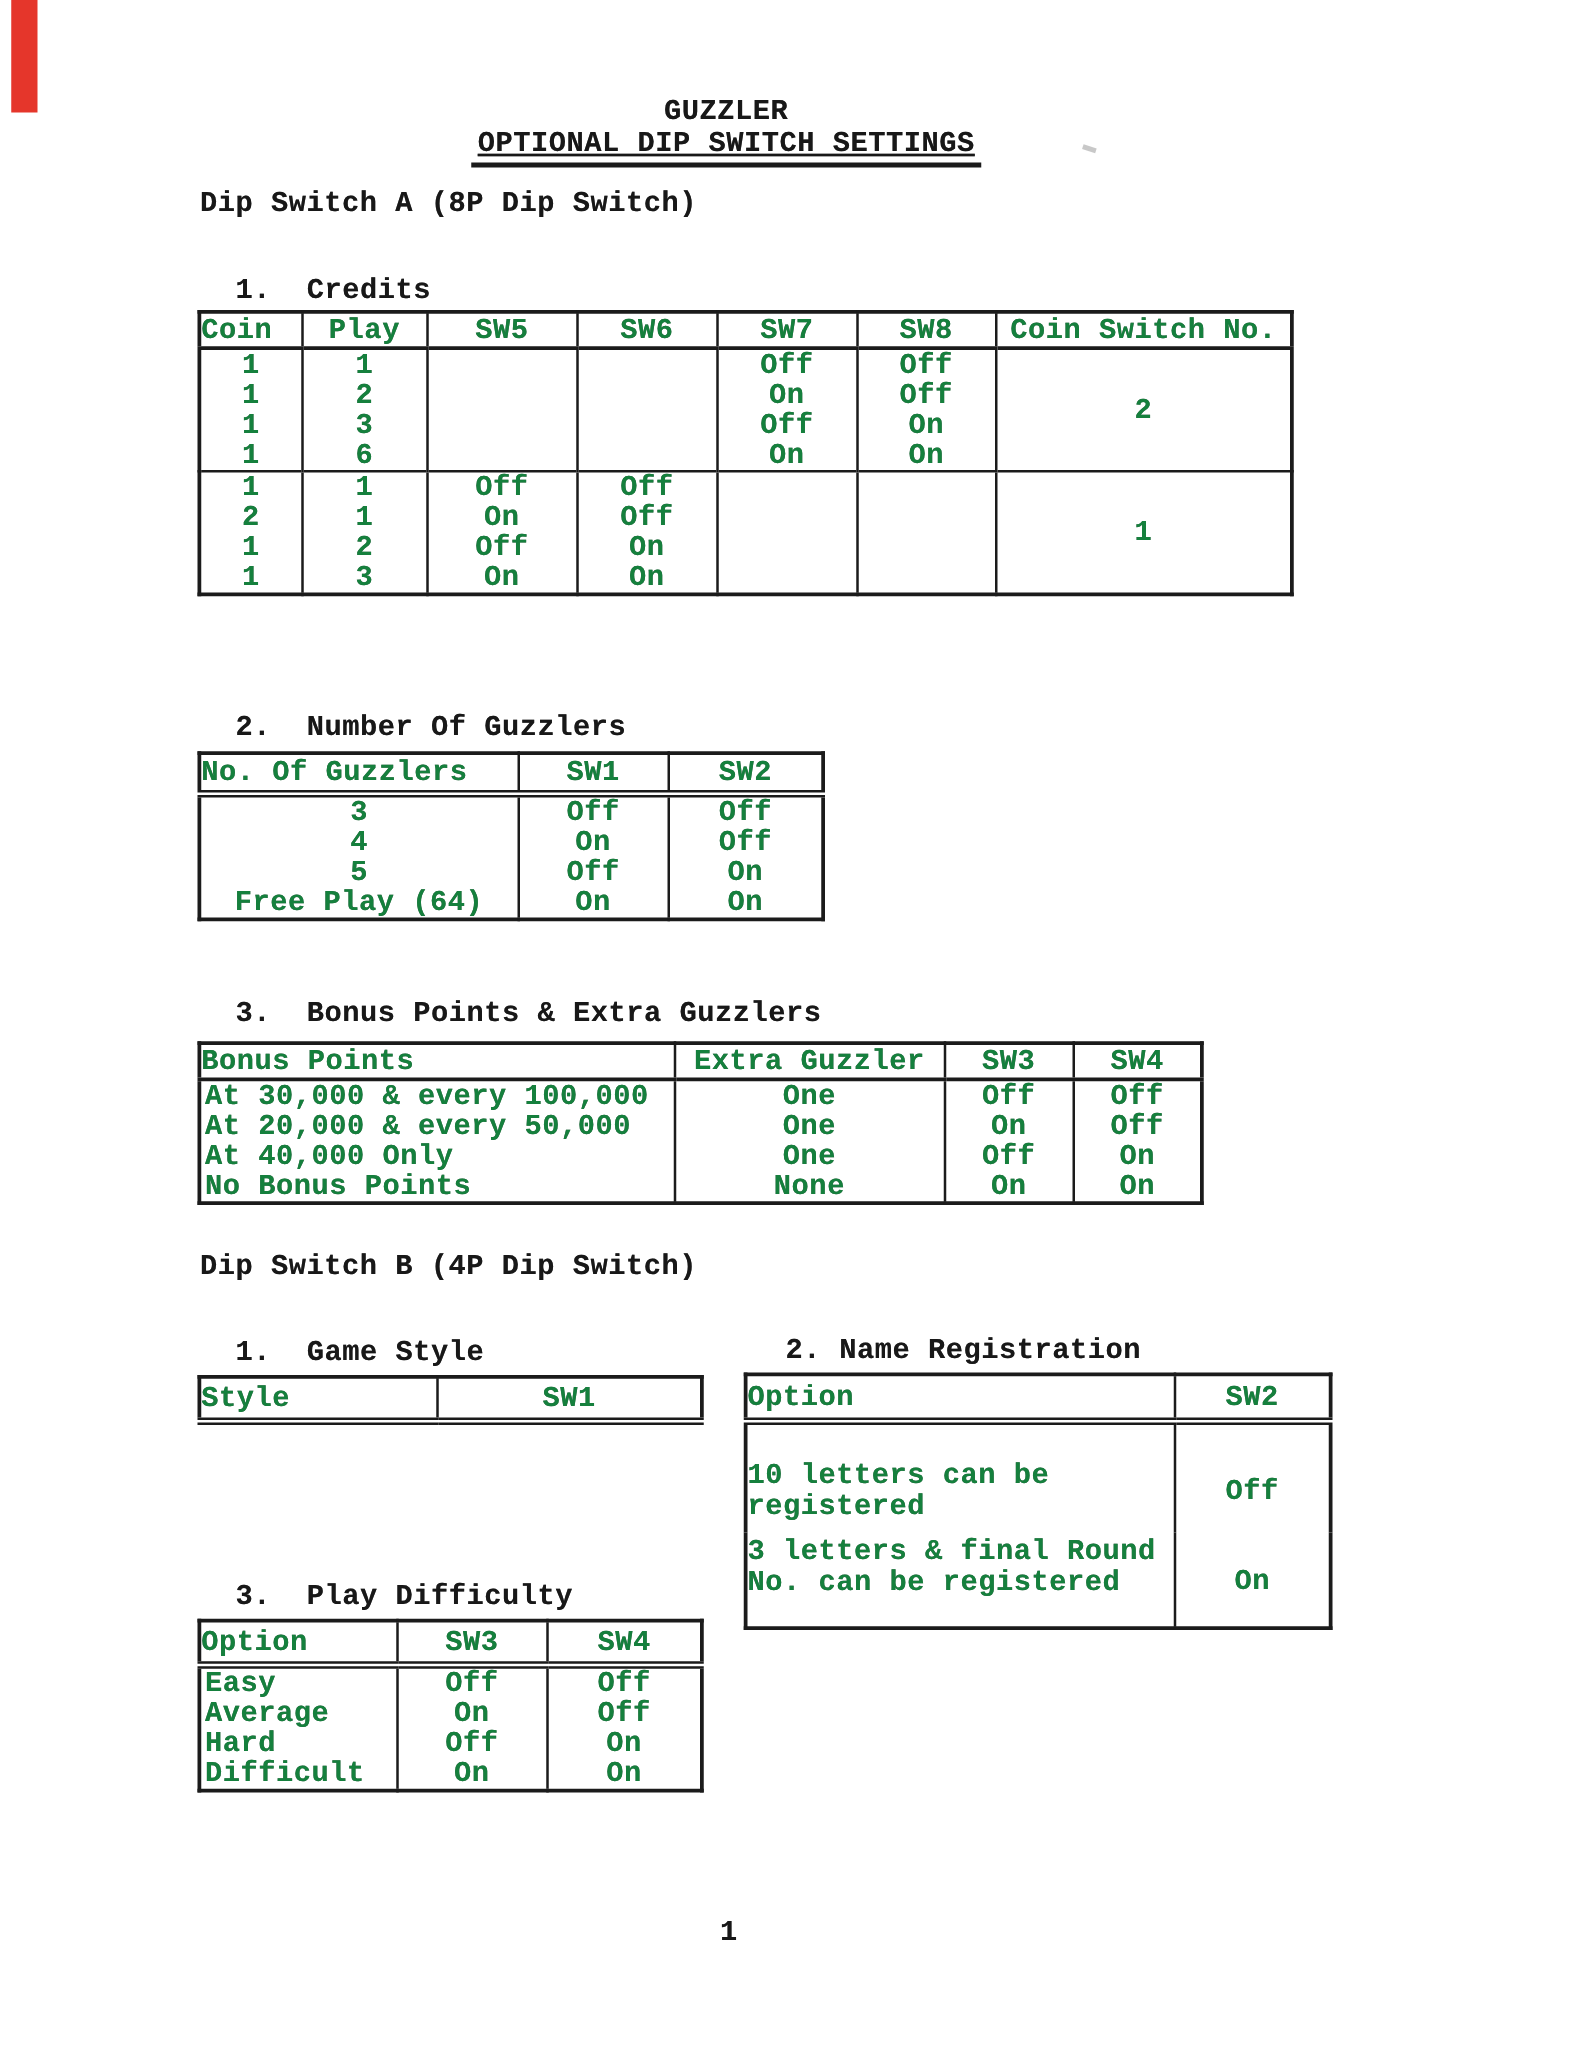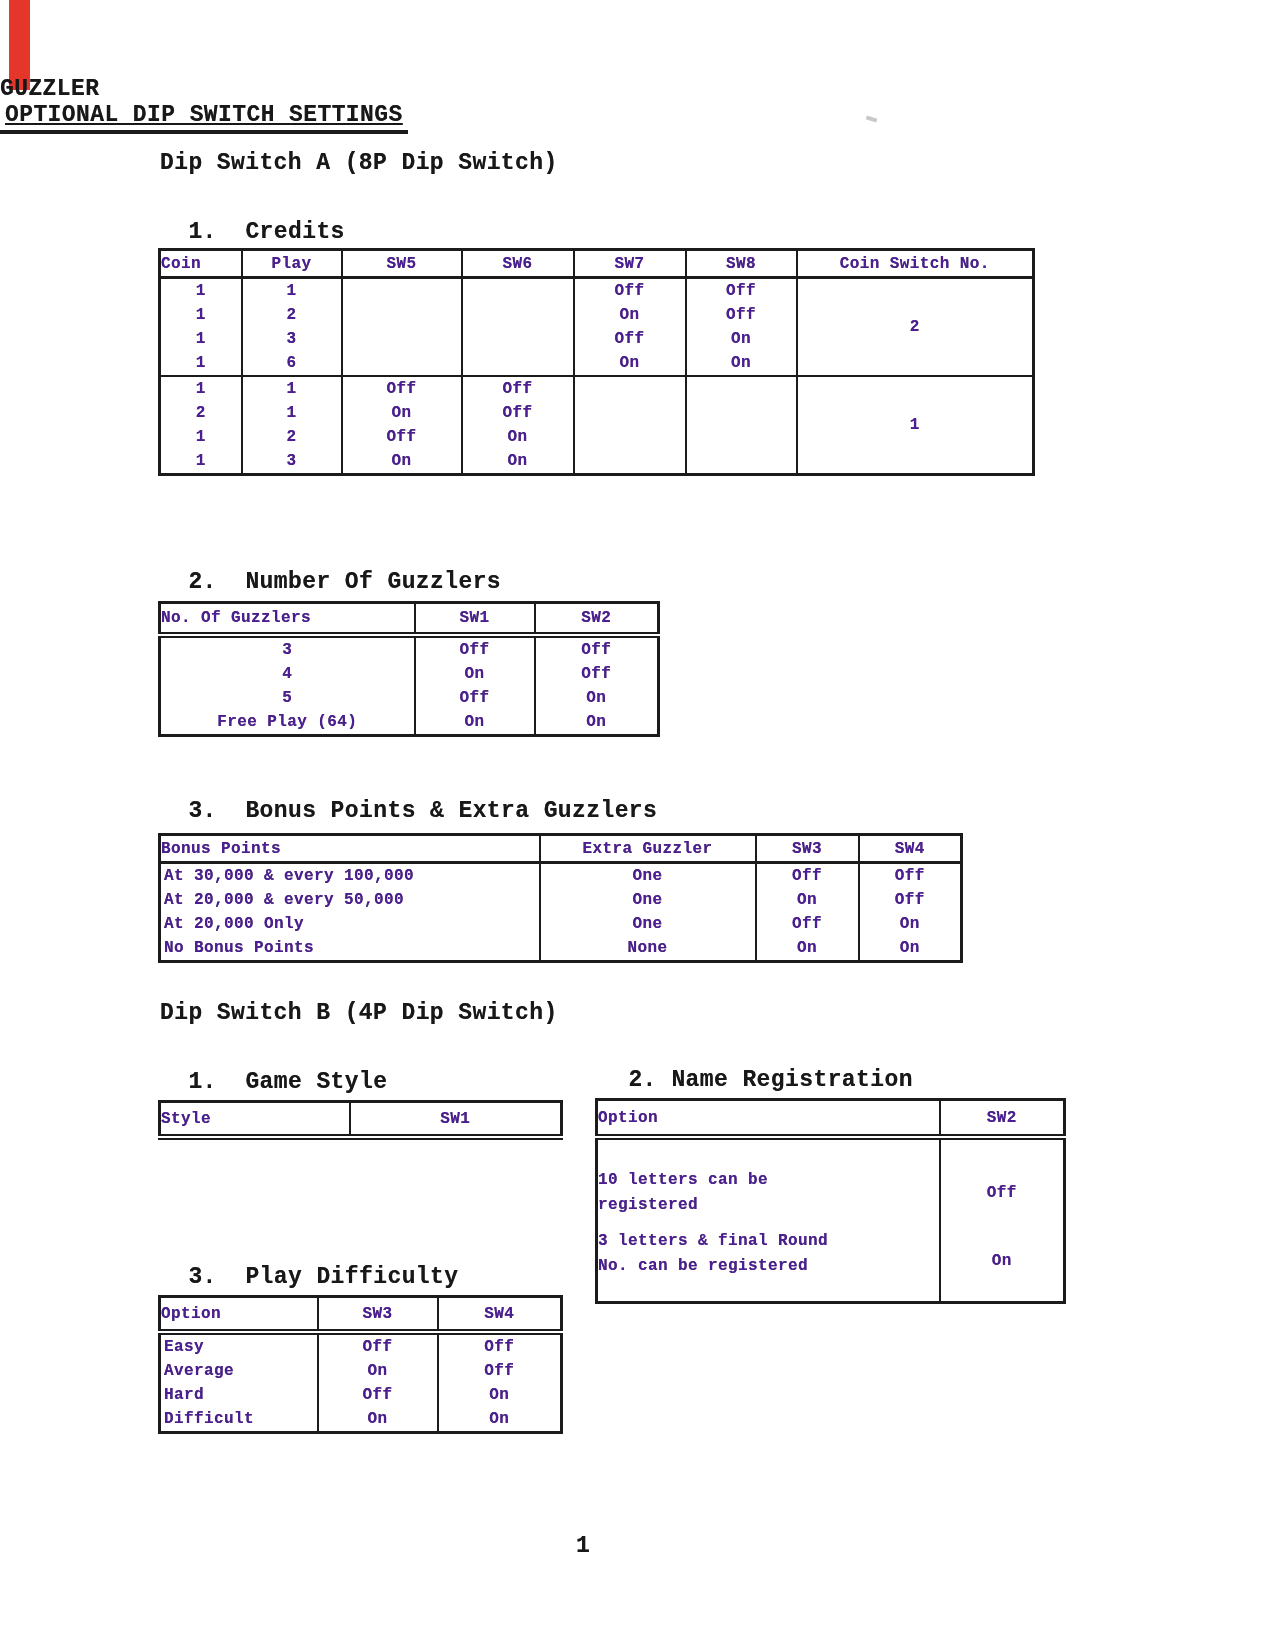--- a/index.html
+++ b/index.html
@@ -6,32 +6,32 @@
   body{
     width:1275px;height:1650px;position:relative;overflow:hidden;
     background:#ffffff;
     font-family:"Liberation Mono","DejaVu Sans Mono",monospace;
     font-weight:bold;color:#181818;
     font-size:23px;letter-spacing:0.4px;
     text-shadow:0 0 0.5px rgba(25,25,25,0.65);
   }
   .abs{position:absolute;}
   
-  #title-block{top:76px;left:0;width:1100px;line-height:26px;}
+  #title-block{top:76px;left:0;width:1100px;text-align:center;line-height:26px;padding-left:31px;}
   #title-line2{display:inline-block;border-bottom:4px solid #1b1b1b;padding:0 5px 2px 5px;text-decoration:underline;}
   
   .hline{white-space:pre;line-height:26px;}
   .hnum{display:inline-block;}
   .hnum.w2{width:57px;}
   .hnum.w1{width:43px;}
   
   table.t{
     position:absolute;border-collapse:collapse;table-layout:fixed;
     background:#fff;border:3px solid #1b1b1b;
-    font-size:16px;letter-spacing:0.4px;color:#4c1d95;
+    font-size:23px;letter-spacing:0.4px;color:#15803d;
   }
   table.t td, table.t th{
     border-left:2px solid #1b1b1b;border-right:2px solid #1b1b1b;
     padding:0;margin:0;font-weight:bold;vertical-align:middle;
     overflow:hidden;
   }
   table.t tr.hd th{border-bottom:3px solid #1b1b1b;}
   table.t tr.hd.dbl th{border-bottom:6px double #1b1b1b;}
   .thl{text-align:left;padding-left:3px;}
   .thc{text-align:center;}
@@ -207,21 +207,21 @@
       <tr class="hd">
     <th class="thl" style="height:25px">Bonus Points</th>
     <th class="thc">Extra Guzzler</th>
     <th class="thc">SW3</th>
     <th class="thc">SW4</th>
   </tr>
   <tr class="bodypad3">
     <td class="cellstack lft">
       <div class="ln">At 30,000 &amp; every 100,000</div>
       <div class="ln">At 20,000 &amp; every 50,000</div>
-      <div class="ln">At 20,000 Only</div>
+      <div class="ln">At 40,000 Only</div>
       <div class="ln">No Bonus Points</div>
     </td>
     <td class="cellstack">
       <div class="ln">One</div>
       <div class="ln">One</div>
       <div class="ln">One</div>
       <div class="ln">None</div>
     </td>
     <td class="cellstack">
       <div class="ln">Off</div>

